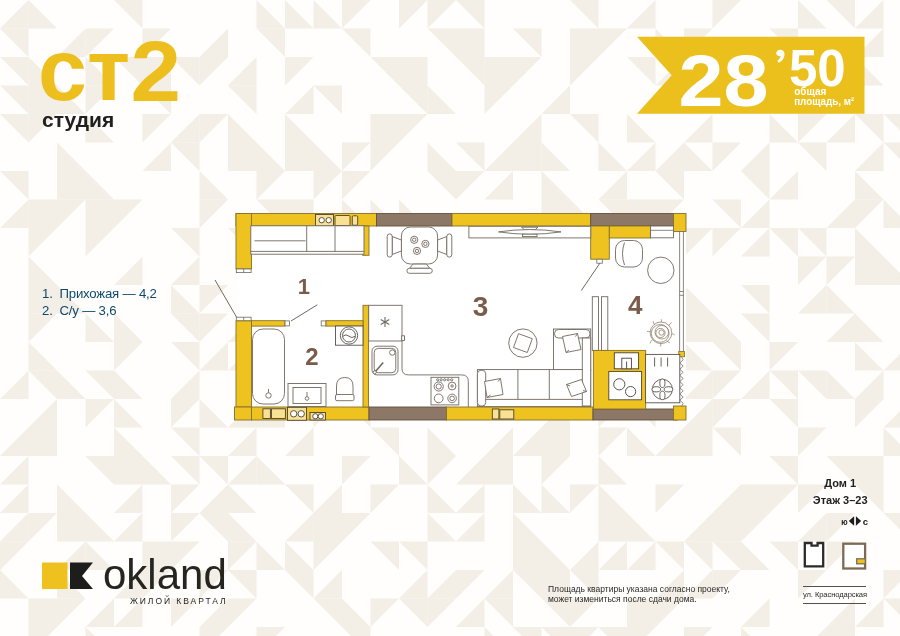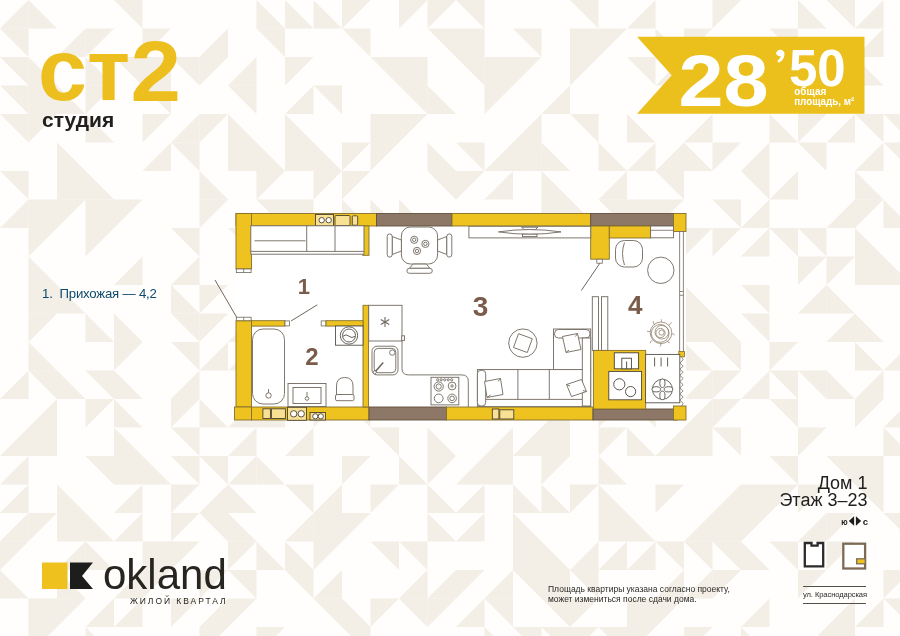--- a/index.html
+++ b/index.html
@@ -376,20 +376,21 @@
   <polygon points="17,6.8 244.5,6.8 244.5,83.8 17,83.8 51.7,45.3" fill="#ecc01c"></polygon>
   <text x="58.5" y="76" fill="#fff" font-weight="bold" font-size="73" textLength="90" lengthAdjust="spacingAndGlyphs">28</text>
   <path d="M 156.1,24 a 4.2,4.2 0 1 1 8.4,0 c 0,4.5 -2.7,7.2 -5.6,8.7 l -1.6,-1.8 c 2,-1.6 3.1,-3.2 3.4,-4.9 a 4.2,4.2 0 0 1 -4.6,-2 z" fill="#fff"></path>
   <text x="169" y="55.5" fill="#fff" font-weight="bold" font-size="51">50</text>
   <text x="174.2" y="65" fill="#fff" font-weight="bold" font-size="11.5" textLength="32" lengthAdjust="spacingAndGlyphs">общая</text>
   <text x="174.2" y="74.8" fill="#fff" font-weight="bold" font-size="11.5" textLength="60" lengthAdjust="spacingAndGlyphs">площадь, м²</text>
 </svg>
 
 <div class="abs" style="left:42px;top:284.5px;color:#0c4a6e;font-size:13.2px;line-height:17.8px;letter-spacing:-0.2px;">
   <div>1.&nbsp; Прихожая — 4,2</div>
+  <div>2.&nbsp; С/у — 3,6</div>
 </div>
 
 <svg class="abs" style="left:0;top:0" width="900" height="636" viewBox="0 0 900 636">
 
   <rect x="236" y="213.5" width="450" height="206.5" fill="#ffffff"></rect>
 
   <rect x="236" y="213.5" width="140.5" height="12.5" fill="#efc31f" stroke="#85702d" stroke-width="0.9"></rect>
 
   <rect x="376.5" y="213.5" width="75.5" height="12.5" fill="#8d7767" stroke="#63513f" stroke-width="0.9"></rect>
 
@@ -675,21 +676,21 @@
 
   <text x="303.8" y="293.5" font-size="22" font-weight="bold" fill="#7b5b4a" text-anchor="middle">1</text>
 
   <text x="312" y="364.7" font-size="24" font-weight="bold" fill="#7b5b4a" text-anchor="middle">2</text>
 
   <text x="480.6" y="315.7" font-size="28" font-weight="bold" fill="#7b5b4a" text-anchor="middle">3</text>
 
   <text x="635.3" y="314.2" font-size="26" font-weight="bold" fill="#7b5b4a" text-anchor="middle">4</text>
 </svg>
 
-<div class="abs" style="right:32.5px;top:475px;text-align:right;color:#21201e;font-weight:normal;font-size:18px;line-height:16.5px;">Дом 1<br>Этаж 3–23</div>
+<div class="abs" style="right:32.5px;top:475px;text-align:center;color:#21201e;font-weight:bold;font-size:11px;line-height:16.5px;">Дом 1<br>Этаж 3–23</div>
 
 <svg class="abs" style="left:838px;top:514px" width="34" height="14" viewBox="0 0 34 14">
   <text x="3.2" y="10.6" font-size="9.5" font-weight="bold" fill="#21201e" textLength="6.4" lengthAdjust="spacingAndGlyphs">ю</text>
   <polygon points="16.1,2.2 16.1,11.8 10.8,7" fill="#1d1d1b"></polygon>
   <polygon points="17.9,2.2 17.9,11.8 23.2,7" fill="#1d1d1b"></polygon>
   <text x="24.8" y="11" font-size="9.5" font-weight="bold" fill="#21201e">с</text>
 </svg>
 
 <svg class="abs" style="left:800px;top:538px" width="70" height="34" viewBox="0 0 70 34">
   <path d="M 4.8,5 L 11.5,5 L 11.5,7.6 L 17.6,7.6 L 17.6,5 L 23.2,5 L 23.2,28.3 L 4.8,28.3 Z" fill="#fff" stroke="#2b2b29" stroke-width="2.3" stroke-linejoin="miter"></path>

